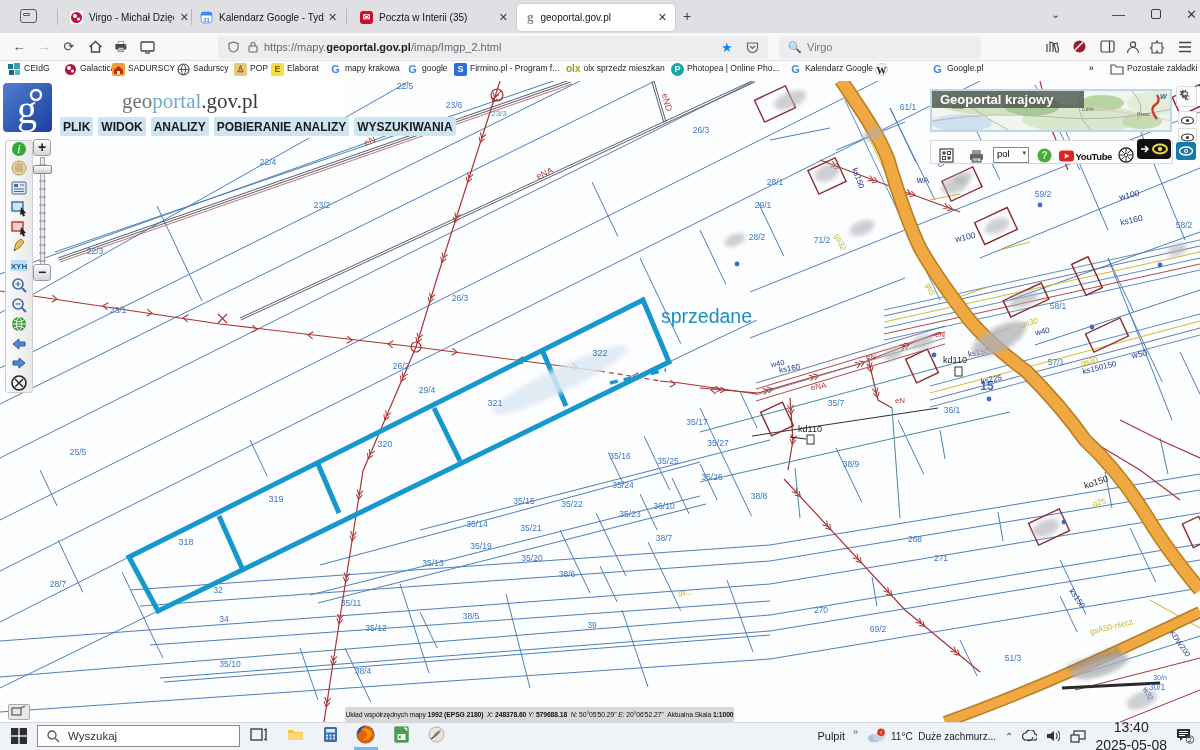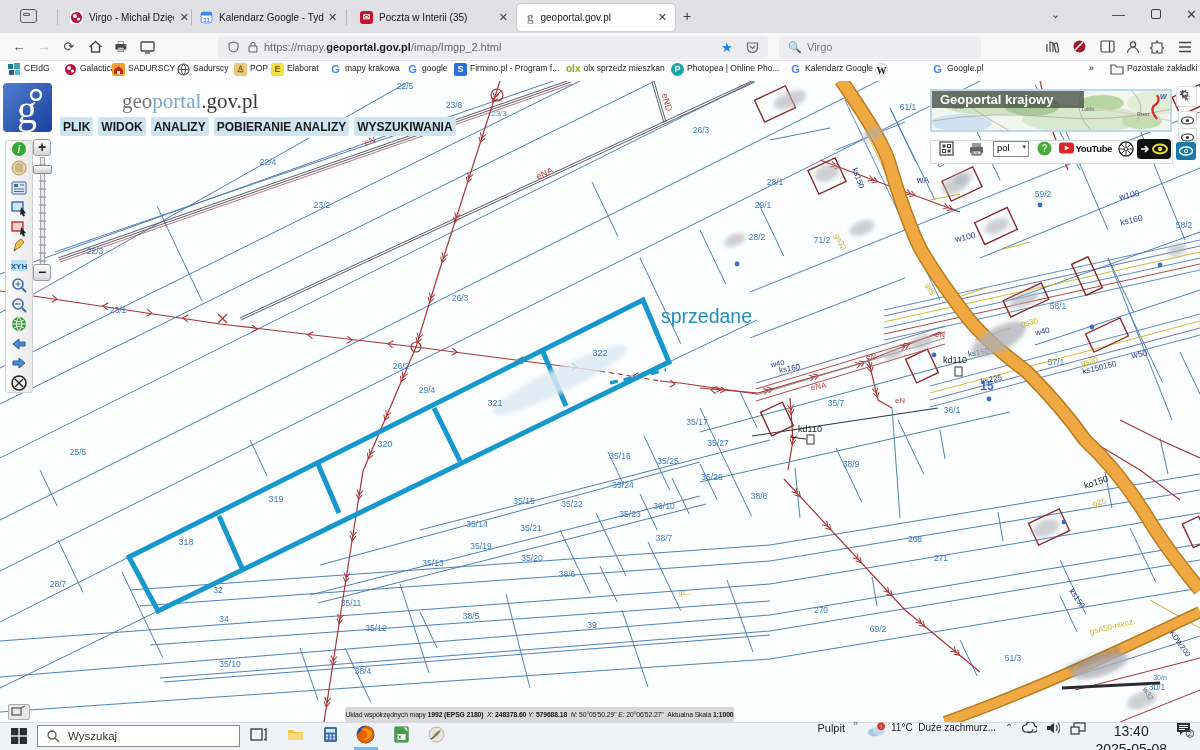--- a/index.html
+++ b/index.html
@@ -26,29 +26,29 @@
 #gmenu div{background:#cde4f1;color:#1a1a1a;font-size:12px;font-weight:bold;padding:2.5px 3px;border-radius:2px}
 
 #ltools{position:absolute;left:5px;top:59px;width:28px;height:253px;background:linear-gradient(90deg,#fbfbfb,#e9e9ea);border:1px solid #cfcfd2;border-radius:3px}
 
 .sbtn{position:absolute;width:18px;height:17px;background:linear-gradient(#fdfdfd,#d6d6d9);border:1px solid #9a9aa0;border-radius:3px;text-align:center;line-height:15px;font-size:14px;font-weight:bold;color:#222}
 #strack{position:absolute;left:40px;top:76px;width:5px;height:110px;background:#e8e8ea;border:1px solid #a8a8ae}
 #shandle{position:absolute;left:33px;top:84px;width:19px;height:9px;background:linear-gradient(#fff,#ccc);border:1px solid #8a8a90;border-radius:2px}
 
 #gkpanel{position:absolute;left:930px;top:8px;width:242px;height:43px;border:2px solid #bcd8e8;background:#eef3ea;overflow:hidden}
 #gklabel{position:absolute;left:932px;top:10px;width:152px;height:17px;background:rgba(70,80,70,.78);color:#fff;font-size:13px;font-weight:bold;padding-left:8px;line-height:17px}
-#gtoolrow{position:absolute;left:930px;top:59px;width:243px;height:24px;background:#fdfdfd;border:1px solid #d8d8d8;display:flex;align-items:flex-start}
+#gtoolrow{position:absolute;left:930px;top:59px;width:243px;height:24px;background:#fdfdfd;border:1px solid #d8d8d8;display:flex;align-items:flex-end}
 
 #statusbar{position:absolute;left:345px;top:626px;width:389px;height:15px;background:#d8d8d8;border-radius:2px;font-size:6.8px;color:#111;letter-spacing:-0.1px;line-height:15px;text-align:center;white-space:nowrap;overflow:hidden}
 #ovbtn{position:absolute;left:8px;top:623px;width:22px;height:16px;background:#e8e8e8;border:1px solid #aaa;border-radius:2px}
 
 #taskbar{position:absolute;left:0;top:722px;width:1200px;height:28px;background:#eff2f7;border-top:1px solid #d5d8dd}
 #tsearch{position:absolute;left:37px;top:725px;width:203px;height:22px;background:#fff;border:1px solid #8a8a8a;font-size:11.5px;color:#333;line-height:20px}
 .tbicon{position:absolute;top:726px;width:17px;height:17px}
-#tright{position:absolute;right:0;top:722px;height:28px;display:flex;align-items:flex-start;font-size:11px;color:#222}
+#tright{position:absolute;right:0;top:722px;height:28px;display:flex;align-items:center;font-size:11px;color:#222}
 </style></head><body>
 
 <div id="tabbar">
   <div class="abs" style="left:20px;top:9px;width:17px;height:14px;border:1.5px solid #5a5a60;border-radius:3px"></div>
   <div class="abs" style="left:23px;top:13px;width:7px;height:3px;border:1.5px solid #5a5a60;border-radius:1px"></div>
   <div class="tabsep" style="left:57px"></div>
   <div class="tab" style="left:70px;width:104px">
     <span class="fav" style="background:#fff"><svg width="13" height="13" viewBox="0 0 13 13">
           <circle cx="6.5" cy="6.5" r="5.5" fill="#b5123c"></circle>
           <circle cx="5" cy="5" r="2" fill="#fff"></circle>

